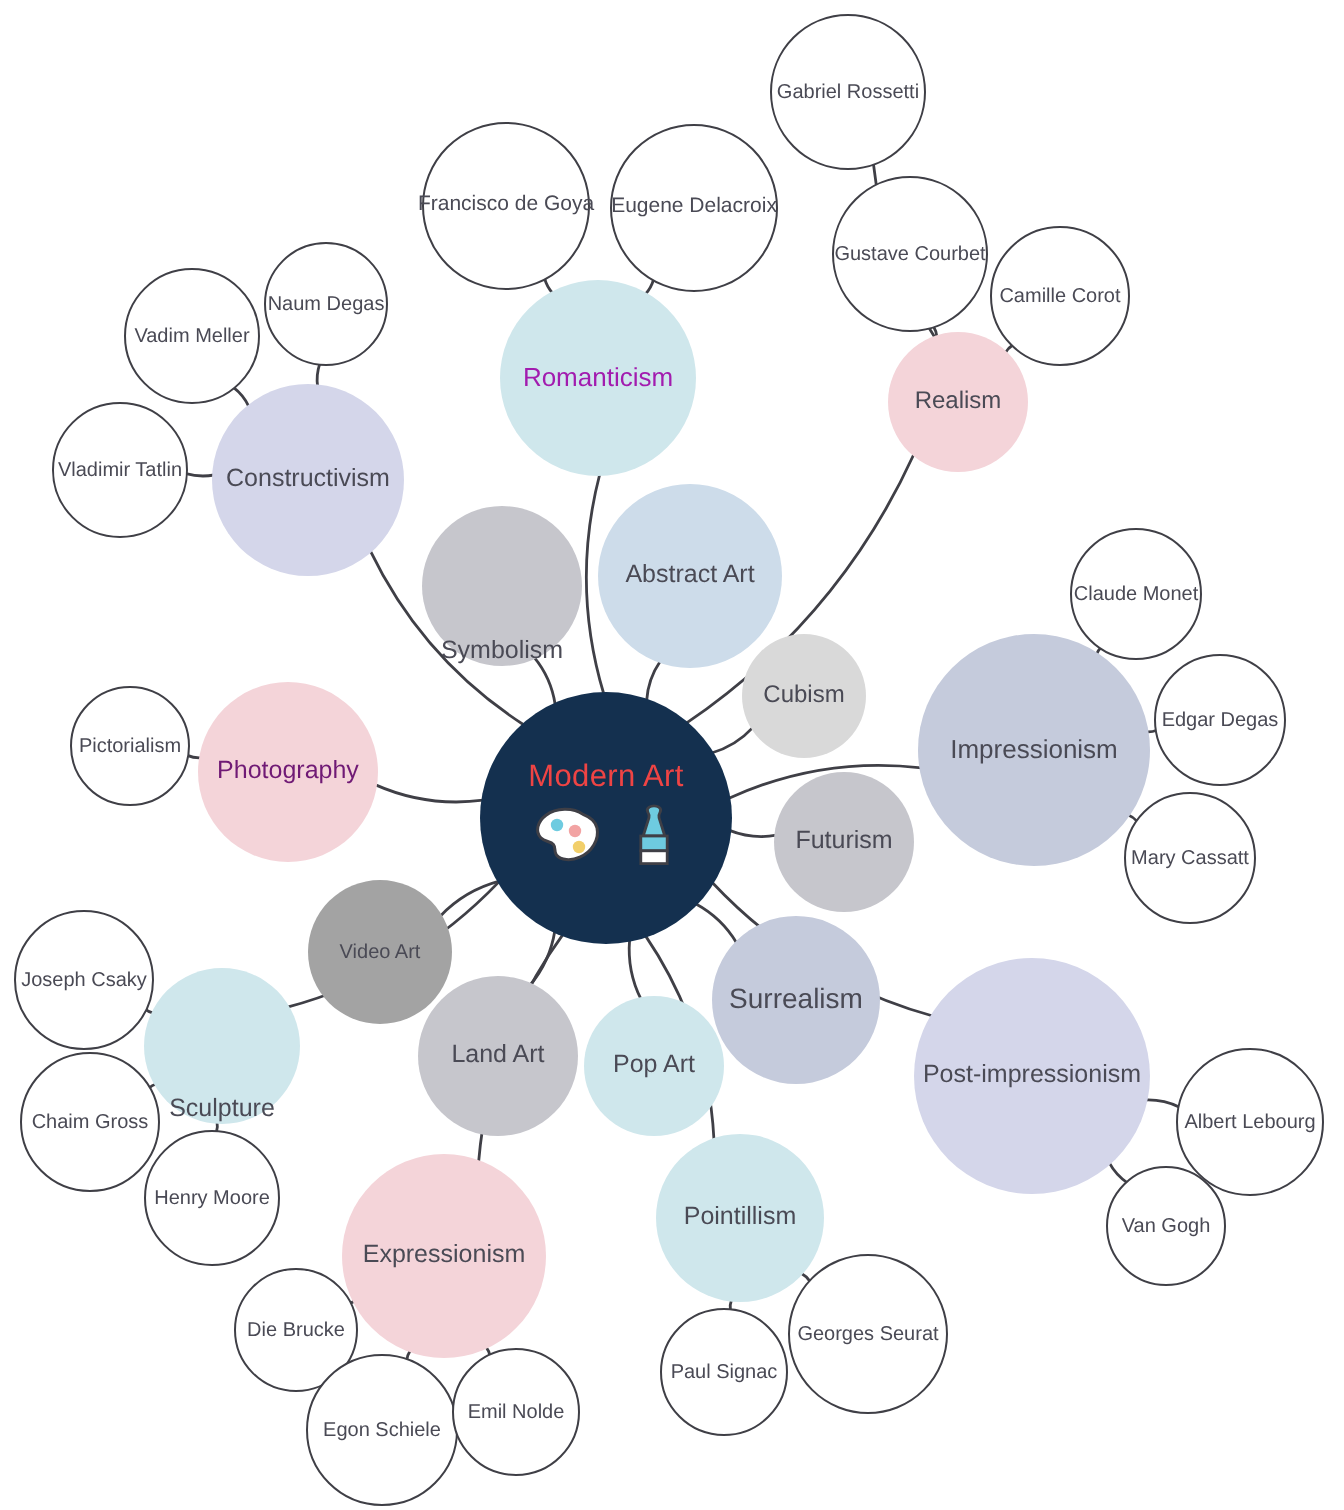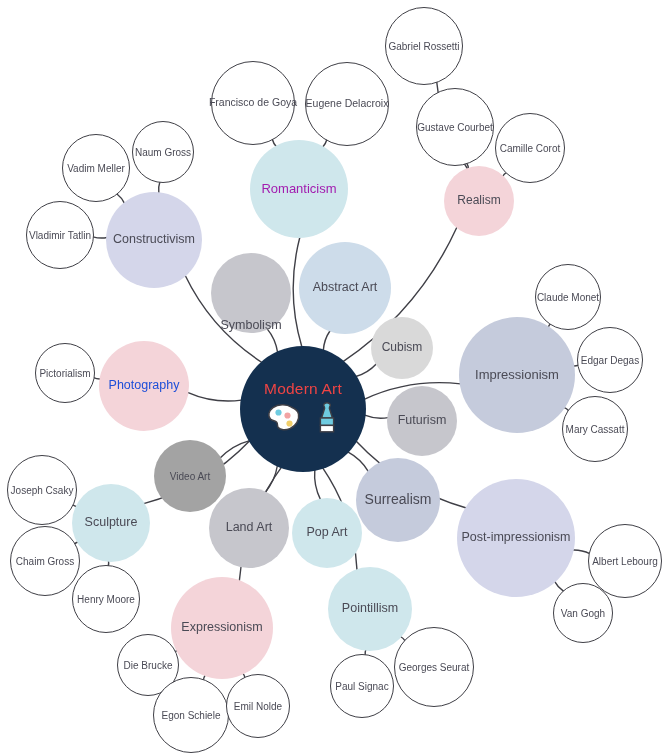--- a/index.html
+++ b/index.html
@@ -190,49 +190,49 @@
       </div>
       <div class="node leaf" style="left: 117px; top: 634px; width: 62px; height: 62px; font-size: 10px; color: rgb(74, 74, 85);">
         <span class="node-label">Die Brucke</span>
       </div>
       <div class="node leaf" style="left: 153px; top: 677px; width: 76px; height: 76px; font-size: 10px; color: rgb(74, 74, 85);">
         <span class="node-label">Egon Schiele</span>
       </div>
       <div class="node leaf" style="left: 226px; top: 674px; width: 64px; height: 64px; font-size: 10px; color: rgb(74, 74, 85);">
         <span class="node-label">Emil Nolde</span>
       </div>
-      <div class="node branch" style="left: 72px; top: 484px; width: 78px; height: 78px; background: rgb(207, 231, 236); font-size: 12.5px; color: rgb(74, 74, 85);">
+      <div class="node branch" style="left: 72px; top: 484px; width: 78px; height: 78px; background: rgb(207, 231, 236); font-size: 12.5px; color: rgb(74, 74, 85); align-items: flex-end;">
         <span class="node-label">Sculpture</span>
       </div>
       <div class="node leaf" style="left: 7px; top: 455px; width: 70px; height: 70px; font-size: 10px; color: rgb(74, 74, 85);">
         <span class="node-label">Joseph Csaky</span>
       </div>
       <div class="node leaf" style="left: 10px; top: 526px; width: 70px; height: 70px; font-size: 10px; color: rgb(74, 74, 85);">
         <span class="node-label">Chaim Gross</span>
       </div>
       <div class="node leaf" style="left: 72px; top: 565px; width: 68px; height: 68px; font-size: 10px; color: rgb(74, 74, 85);">
         <span class="node-label">Henry Moore</span>
       </div>
       <div class="node branch" style="left: 154px; top: 440px; width: 72px; height: 72px; background: #a3a3a3; font-size: 10px; color: rgb(74, 74, 85);">
         <span class="node-label">Video Art</span>
       </div>
-      <div class="node branch" style="left: 99px; top: 341px; width: 90px; height: 90px; background: rgb(244, 212, 217); font-size: 12.5px; color: #1d4ed8;">
+      <div class="node branch" style="left: 99px; top: 341px; width: 90px; height: 90px; background: rgb(244, 212, 217); font-size: 12.5px; color: #701a75;">
         <span class="node-label">Photography</span>
       </div>
       <div class="node leaf" style="left: 35px; top: 343px; width: 60px; height: 60px; font-size: 10px; color: rgb(74, 74, 85);">
         <span class="node-label">Pictorialism</span>
       </div>
       <div class="node branch" style="left: 211px; top: 253px; width: 80px; height: 80px; background: rgb(198, 198, 204); font-size: 12.5px; color: rgb(74, 74, 85); align-items: flex-end;">
         <span class="node-label">Symbolism</span>
       </div>
       <div class="node branch" style="left: 106px; top: 192px; width: 96px; height: 96px; background: rgb(212, 214, 234); font-size: 12.5px; color: rgb(74, 74, 85);">
         <span class="node-label">Constructivism</span>
       </div>
       <div class="node leaf" style="left: 132px; top: 121px; width: 62px; height: 62px; font-size: 10px; color: rgb(74, 74, 85);">
-        <span class="node-label">Naum Gross</span>
+        <span class="node-label">Naum Degas</span>
       </div>
       <div class="node leaf" style="left: 62px; top: 134px; width: 68px; height: 68px; font-size: 10px; color: rgb(74, 74, 85);">
         <span class="node-label">Vadim Meller</span>
       </div>
       <div class="node leaf" style="left: 26px; top: 201px; width: 68px; height: 68px; font-size: 10px; color: rgb(74, 74, 85);">
         <span class="node-label">Vladimir Tatlin</span>
       </div>
       <div id="root-node" style="left: 240px; top: 346px; width: 126px; height: 126px; background: rgb(20, 48, 79);">
         <div id="root-title" style="color: #ef4444;">Modern Art</div>
         <div id="root-icons">

